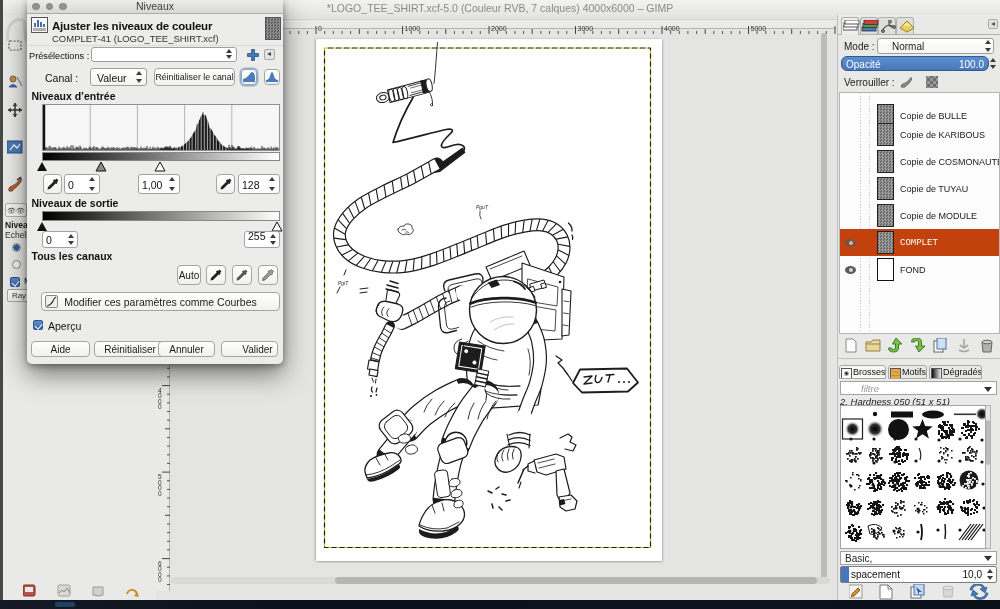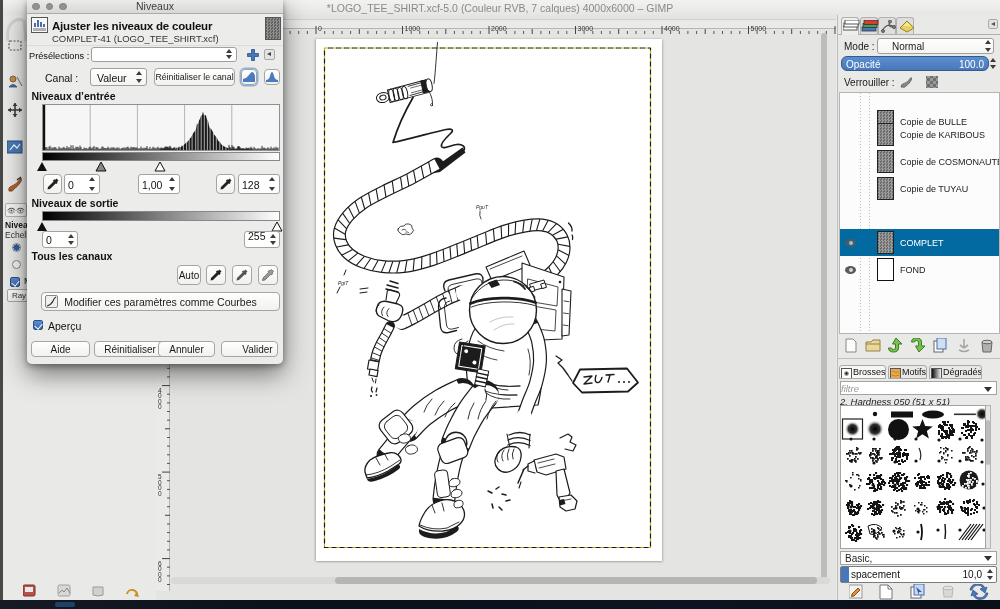--- a/index.html
+++ b/index.html
@@ -27,21 +27,21 @@
 .spin:before{top:2px;border-bottom:4.5px solid #3c3c3c;}
 .spin:after{bottom:2px;border-top:4.5px solid #3c3c3c;}
 
 #rightdock{left:837px;top:15px;width:163px;height:585px;background:#e9e9e7;border-left:1px solid #bcbcba;}
 .tab{position:absolute;top:2px;width:18px;height:17px;background:#dededc;border:1px solid #b0b0ae;border-bottom:none;border-radius:3px 3px 0 0;}
 .tab.sel{background:#eeeeec;height:18px;z-index:2;}
 #tabline{left:0;top:19px;width:163px;height:1px;background:#b0b0ae;}
 #opacbar{left:3px;top:41px;width:148px;height:15px;background:linear-gradient(#5a8fd0,#4878ba);border:1px solid #35598c;border-radius:6px;color:#fff;font-size:10px;}
 #layerlist{left:1px;top:77px;width:161px;height:242px;background:#fcfcfc;border:1px solid #b5b5b3;overflow:hidden;}
 .lrow{position:absolute;left:0;width:159px;height:27px;}
-.lrow.sel{background:#0369a1;}
+.lrow.sel{background:#c2410c;font-family:Liberation Mono, monospace;}
 .thumb{position:absolute;left:37px;top:2px;width:17px;height:23px;border:1px solid #222;
  background:repeating-conic-gradient(#9c9c9c 0% 25%, #6a6a6a 0% 50%) 0 0/3px 3px;}
 .thumb.white{background:#fff;border:1.5px solid #111;}
 .lname{position:absolute;left:60px;top:8.5px;font-size:9px;color:#1a1a1a;white-space:nowrap;}
 .sel .lname{color:#fff;}
 .dotcol{position:absolute;top:0;width:1px;height:240px;background-image:linear-gradient(#c2c2c2 50%,transparent 50%);background-size:1px 3px;}
 
 .eye{position:absolute;left:5px;top:10px;width:11px;height:8px;}
 .eye:before{content:"";position:absolute;left:0;top:0;width:11px;height:8px;border-radius:50%;background:#5a5a5a;}
 .eye:after{content:"";position:absolute;left:3.5px;top:2px;width:4px;height:4px;border-radius:50%;background:#d8d8d8;}
@@ -519,35 +519,39 @@
           <rect width="6" height="6" fill="#9a9a9a"></rect>
           <rect width="3" height="3" fill="#6e6e6e"></rect>
           <rect x="3" y="3" width="3" height="3" fill="#6e6e6e"></rect>
         </pattern>
       </defs>
   </svg>
 
   <div class="abs" id="layerlist">
     <div class="dotcol" style="left:20px;"></div>
     <div class="dotcol" style="left:29px;"></div>
-    <div class="lrow" style="top:15px;">
+    <div class="lrow" style="top:9px;">
         <div class="thumb"></div>
         <div class="lname">Copie de BULLE</div>
       </div>
     <div class="lrow" style="top:28px;">
         <div class="thumb"></div>
         <div class="lname">Copie de KARIBOUS</div>
       </div>
     <div class="lrow" style="top:55px;">
         <div class="thumb"></div>
         <div class="lname">Copie de COSMONAUTE</div>
       </div>
     <div class="lrow" style="top:82px;">
         <div class="thumb"></div>
         <div class="lname">Copie de TUYAU</div>
+      </div>
+    <div class="lrow" style="top:109px;">
+        <div class="thumb"></div>
+        <div class="lname">Copie de MODULE</div>
       </div>
     <div class="lrow sel" style="top:136px;">
         <div class="eye" style="opacity:.75"></div>
         <div class="thumb"></div>
         <div class="lname">COMPLET</div>
       </div>
     <div class="lrow" style="top:163px;">
         <div class="eye"></div>
         <div class="thumb white"></div>
         <div class="lname">FOND</div>
@@ -602,21 +606,21 @@
       </svg><span style="margin-left:13px;line-height:13px;">Motifs</span></div>
   <div class="btab" style="left:92px;width:53px;background:#e8e8e6;"><svg style="position:absolute;left:1px;top:1.5px" width="11" height="11">
         <defs>
           <linearGradient id="gg" x1="0" y1="0" x2="1" y2="0">
             <stop offset="0" stop-color="#000"></stop>
             <stop offset="1" stop-color="#fff"></stop>
           </linearGradient>
         </defs>
         <rect x="0.5" y="0.5" width="10" height="10" fill="url(#gg)" stroke="#555"></rect>
       </svg><span style="margin-left:13px;line-height:13px;">Dégradés</span></div>
-  <div class="abs" id="brushfilter"><span style="margin-left:0;line-height:13px;">filtre</span>
+  <div class="abs" id="brushfilter"><span style="margin-left:20px;line-height:13px;">filtre</span>
     <div style="position:absolute;right:4px;top:4.5px;width:0;height:0;border-left:4px solid transparent;border-right:4px solid transparent;border-top:5px solid #333;"></div>
   </div>
   <div class="lbl" id="brushname">2. Hardness 050 (51 x 51)</div>
   <div class="abs" style="left:148px;top:40px;width:6px;height:144px;background:#e4e4e2;border:1px solid #b5b5b3;"></div>
     <div class="abs" style="left:149px;top:55px;width:4px;height:45px;background:#bcbcba;border-radius:2px;"></div>
     <div class="abs" id="brushgrid"><svg width="148" height="144" xmlns="http://www.w3.org/2000/svg">
         <path d="M10 33m-1.6 0a1.6 1.6 0 1 0 3.2 0a1.6 1.6 0 1 0 -3.2 0M33 33m-1.6 0a1.6 1.6 0 1 0 3.2 0a1.6 1.6 0 1 0 -3.2 0M54 33m-1.6 0a1.6 1.6 0 1 0 3.2 0a1.6 1.6 0 1 0 -3.2 0M75 33m-1.6 0a1.6 1.6 0 1 0 3.2 0a1.6 1.6 0 1 0 -3.2 0M98 34m-1.6 0a1.6 1.6 0 1 0 3.2 0a1.6 1.6 0 1 0 -3.2 0M119 33m-1.6 0a1.6 1.6 0 1 0 3.2 0a1.6 1.6 0 1 0 -3.2 0M141 34m-1.6 0a1.6 1.6 0 1 0 3.2 0a1.6 1.6 0 1 0 -3.2 0M10 55m-1.6 0a1.6 1.6 0 1 0 3.2 0a1.6 1.6 0 1 0 -3.2 0M33 57m-1.6 0a1.6 1.6 0 1 0 3.2 0a1.6 1.6 0 1 0 -3.2 0M54 56m-1.6 0a1.6 1.6 0 1 0 3.2 0a1.6 1.6 0 1 0 -3.2 0M75 55m-1.6 0a1.6 1.6 0 1 0 3.2 0a1.6 1.6 0 1 0 -3.2 0M98 55m-1.6 0a1.6 1.6 0 1 0 3.2 0a1.6 1.6 0 1 0 -3.2 0M119 55m-1.6 0a1.6 1.6 0 1 0 3.2 0a1.6 1.6 0 1 0 -3.2 0M141 56m-1.6 0a1.6 1.6 0 1 0 3.2 0a1.6 1.6 0 1 0 -3.2 0M10 80m-1.6 0a1.6 1.6 0 1 0 3.2 0a1.6 1.6 0 1 0 -3.2 0M32 79m-1.6 0a1.6 1.6 0 1 0 3.2 0a1.6 1.6 0 1 0 -3.2 0M54 79m-1.6 0a1.6 1.6 0 1 0 3.2 0a1.6 1.6 0 1 0 -3.2 0M76 79m-1.6 0a1.6 1.6 0 1 0 3.2 0a1.6 1.6 0 1 0 -3.2 0M99 80m-1.6 0a1.6 1.6 0 1 0 3.2 0a1.6 1.6 0 1 0 -3.2 0M121 79m-1.6 0a1.6 1.6 0 1 0 3.2 0a1.6 1.6 0 1 0 -3.2 0M142 78m-1.6 0a1.6 1.6 0 1 0 3.2 0a1.6 1.6 0 1 0 -3.2 0M10 101m-1.6 0a1.6 1.6 0 1 0 3.2 0a1.6 1.6 0 1 0 -3.2 0M33 102m-1.6 0a1.6 1.6 0 1 0 3.2 0a1.6 1.6 0 1 0 -3.2 0M55 102m-1.6 0a1.6 1.6 0 1 0 3.2 0a1.6 1.6 0 1 0 -3.2 0M77 103m-1.6 0a1.6 1.6 0 1 0 3.2 0a1.6 1.6 0 1 0 -3.2 0M97 101m-1.6 0a1.6 1.6 0 1 0 3.2 0a1.6 1.6 0 1 0 -3.2 0M121 102m-1.6 0a1.6 1.6 0 1 0 3.2 0a1.6 1.6 0 1 0 -3.2 0M143 102m-1.6 0a1.6 1.6 0 1 0 3.2 0a1.6 1.6 0 1 0 -3.2 0M9 125m-1.6 0a1.6 1.6 0 1 0 3.2 0a1.6 1.6 0 1 0 -3.2 0M33 125m-1.6 0a1.6 1.6 0 1 0 3.2 0a1.6 1.6 0 1 0 -3.2 0M53 125m-1.6 0a1.6 1.6 0 1 0 3.2 0a1.6 1.6 0 1 0 -3.2 0M77 126m-1.6 0a1.6 1.6 0 1 0 3.2 0a1.6 1.6 0 1 0 -3.2 0M97 124m-1.6 0a1.6 1.6 0 1 0 3.2 0a1.6 1.6 0 1 0 -3.2 0M119 124m-1.6 0a1.6 1.6 0 1 0 3.2 0a1.6 1.6 0 1 0 -3.2 0M143 124m-1.6 0a1.6 1.6 0 1 0 3.2 0a1.6 1.6 0 1 0 -3.2 0" fill="#111"></path>
         <defs>
           <radialGradient id="fz">
             <stop offset="0" stop-color="#000"></stop>

